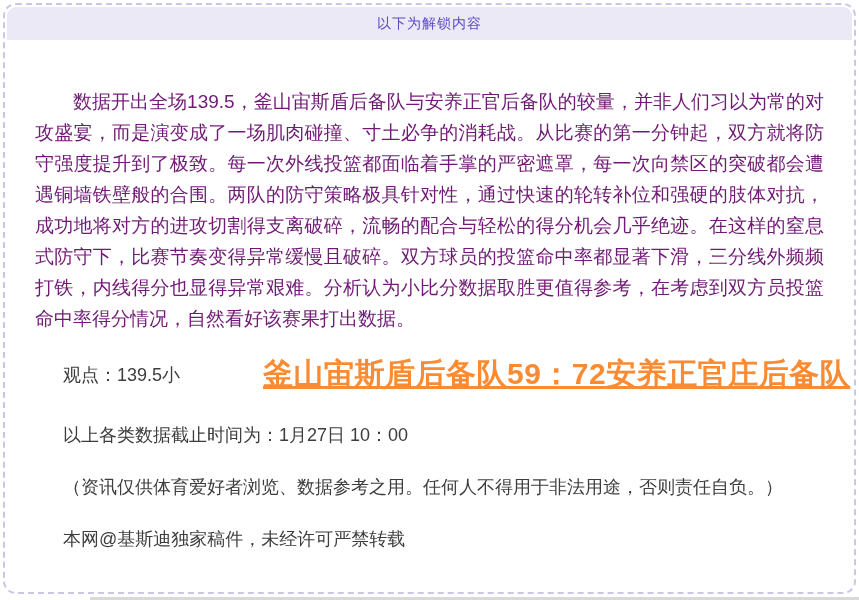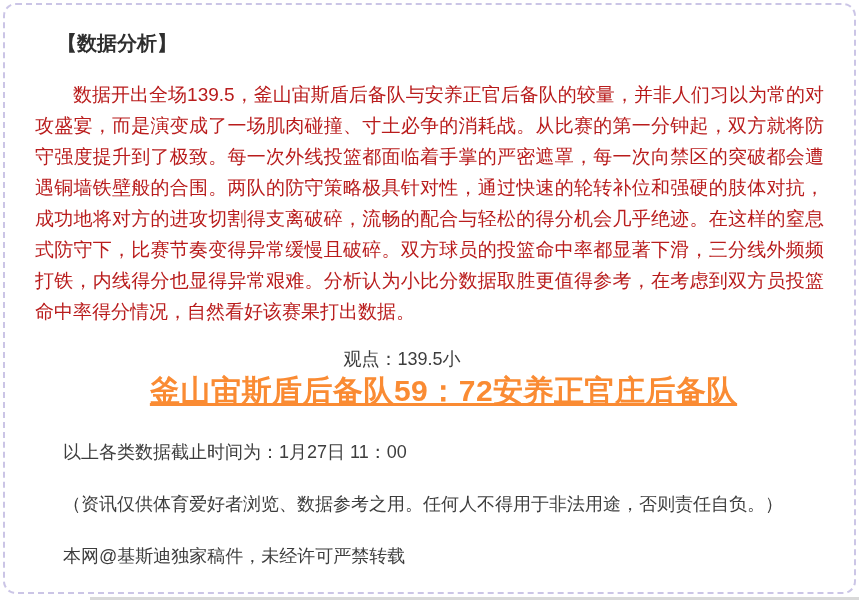--- a/index.html
+++ b/index.html
@@ -55,28 +55,27 @@
     font-weight: bold;
     color: #2f2f2f;
     line-height: 28px;
   }
   .analysis {
     margin: 22px 0 0 0;
     font-size: 19px;
     line-height: 31px;
     text-align: justify;
     text-indent: 2em;
-    color: #b91c1c;
+    color: #701a75;
   }
   .viewpoint-row {
     margin: 20px 0 0 28px;
     display: flex;
     align-items: center;
     min-height: 40px;
-    flex-direction: column;
   }
   .viewpoint {
     display: inline-block;
     width: 200px;
     font-size: 18px;
     color: #3d3d3d;
     flex: 0 0 auto;
   }
   .score {
     font-size: 30px;
@@ -101,33 +100,35 @@
     height: 3px;
     background: #d9d9d9;
   }
 </style>
 </head>
 <body>
 
 <div class="viewport">
   <div class="card">
 
+    <div class="banner">
+      <span>以下为解锁内容</span>
+    </div>
 
     <div class="content">
 
-      <h3 class="section-title">【数据分析】</h3>
 
       <p class="analysis">数据开出全场139.5，釜山宙斯盾后备队与安养正官后备队的较量，并非人们习以为常的对攻盛宴，而是演变成了一场肌肉碰撞、寸土必争的消耗战。从比赛的第一分钟起，双方就将防守强度提升到了极致。每一次外线投篮都面临着手掌的严密遮罩，每一次向禁区的突破都会遭遇铜墙铁壁般的合围。两队的防守策略极具针对性，通过快速的轮转补位和强硬的肢体对抗，成功地将对方的进攻切割得支离破碎，流畅的配合与轻松的得分机会几乎绝迹。在这样的窒息式防守下，比赛节奏变得异常缓慢且破碎。双方球员的投篮命中率都显著下滑，三分线外频频打铁，内线得分也显得异常艰难。分析认为小比分数据取胜更值得参考，在考虑到双方员投篮命中率得分情况，自然看好该赛果打出数据。</p>
 
       <div class="viewpoint-row">
         <span class="viewpoint">观点：139.5小</span>
         <span class="score">釜山宙斯盾后备队59：72安养正官庄后备队</span>
       </div>
 
-      <p class="meta-line">以上各类数据截止时间为：1月27日 11：00</p>
+      <p class="meta-line">以上各类数据截止时间为：1月27日 10：00</p>
 
       <p class="meta-line">（资讯仅供体育爱好者浏览、数据参考之用。任何人不得用于非法用途，否则责任自负。）</p>
 
       <p class="meta-line">本网@基斯迪独家稿件，未经许可严禁转载</p>
 
     </div>
   </div>
 
   <div class="bottom-strip"></div>
 </div>

